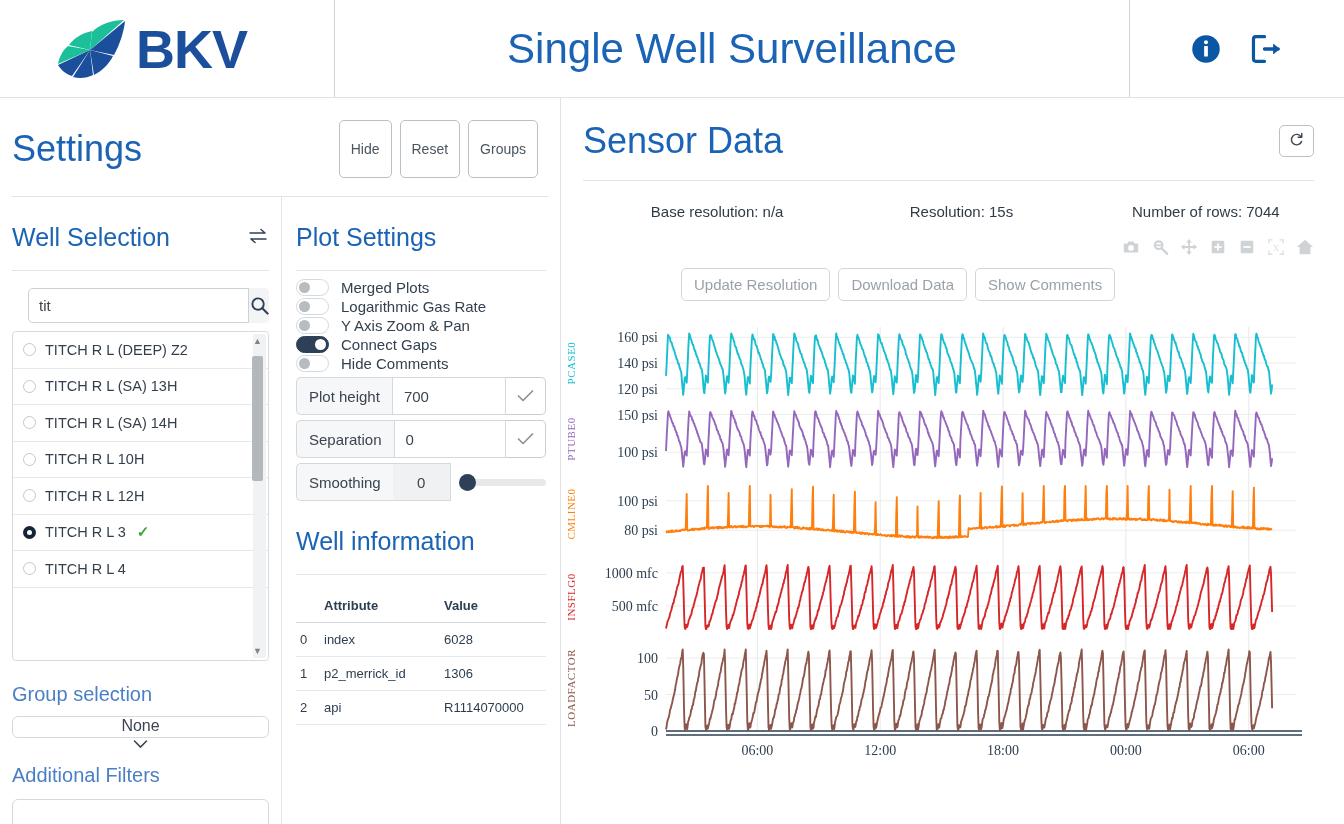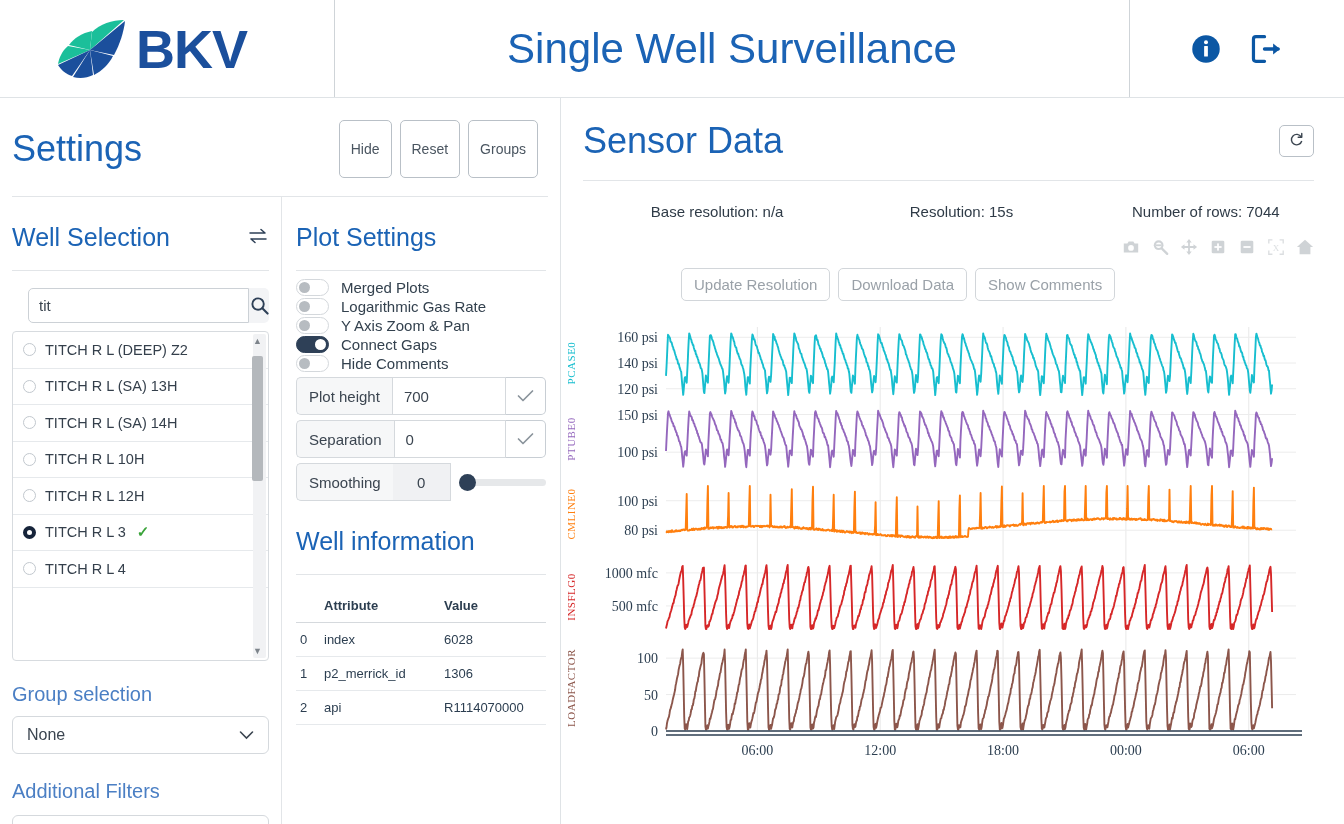--- a/index.html
+++ b/index.html
@@ -109,22 +109,22 @@
   .sb-thumb {
     position:absolute; right:3px; top:22px; width: 11px; height: 125px;
     background:#b4b8bc; border-radius: 2px;
   }
   .sb-arrow { position:absolute; right:4px; font-size: 9px; color:#7d848b; }
 
   
   .grp-label { font-size: 20px; color: #4b7fc4; margin-top: 22px; }
   .select-box {
     margin-top: 10px; border: 1px solid #d5d9dd; border-radius: 6px;
-    height: 38px; display:flex; align-items:center; justify-content:space-between;
-    padding: 0 14px; font-size: 16px; color: #3b4550; cursor:pointer; background:#fff;
+    height: 22px; display:flex; align-items:center; justify-content:space-between;
+    padding: 0 14px; font-size: 16px; color: #3b4550; cursor:pointer; background:#fff;flex-direction:column;
   }
   .filters-label { font-size: 20px; color: #4b7fc4; margin-top: 26px; }
   .filter-stub {
     margin-top: 12px; border: 1px solid #d5d9dd; border-radius: 6px; height: 38px;
   }
 
   
   .tg-row { display:flex; align-items:center; gap: 12px; margin-top: 2px; }
   .tg {
     width: 33px; height: 17px; border-radius: 9px; position: relative;

